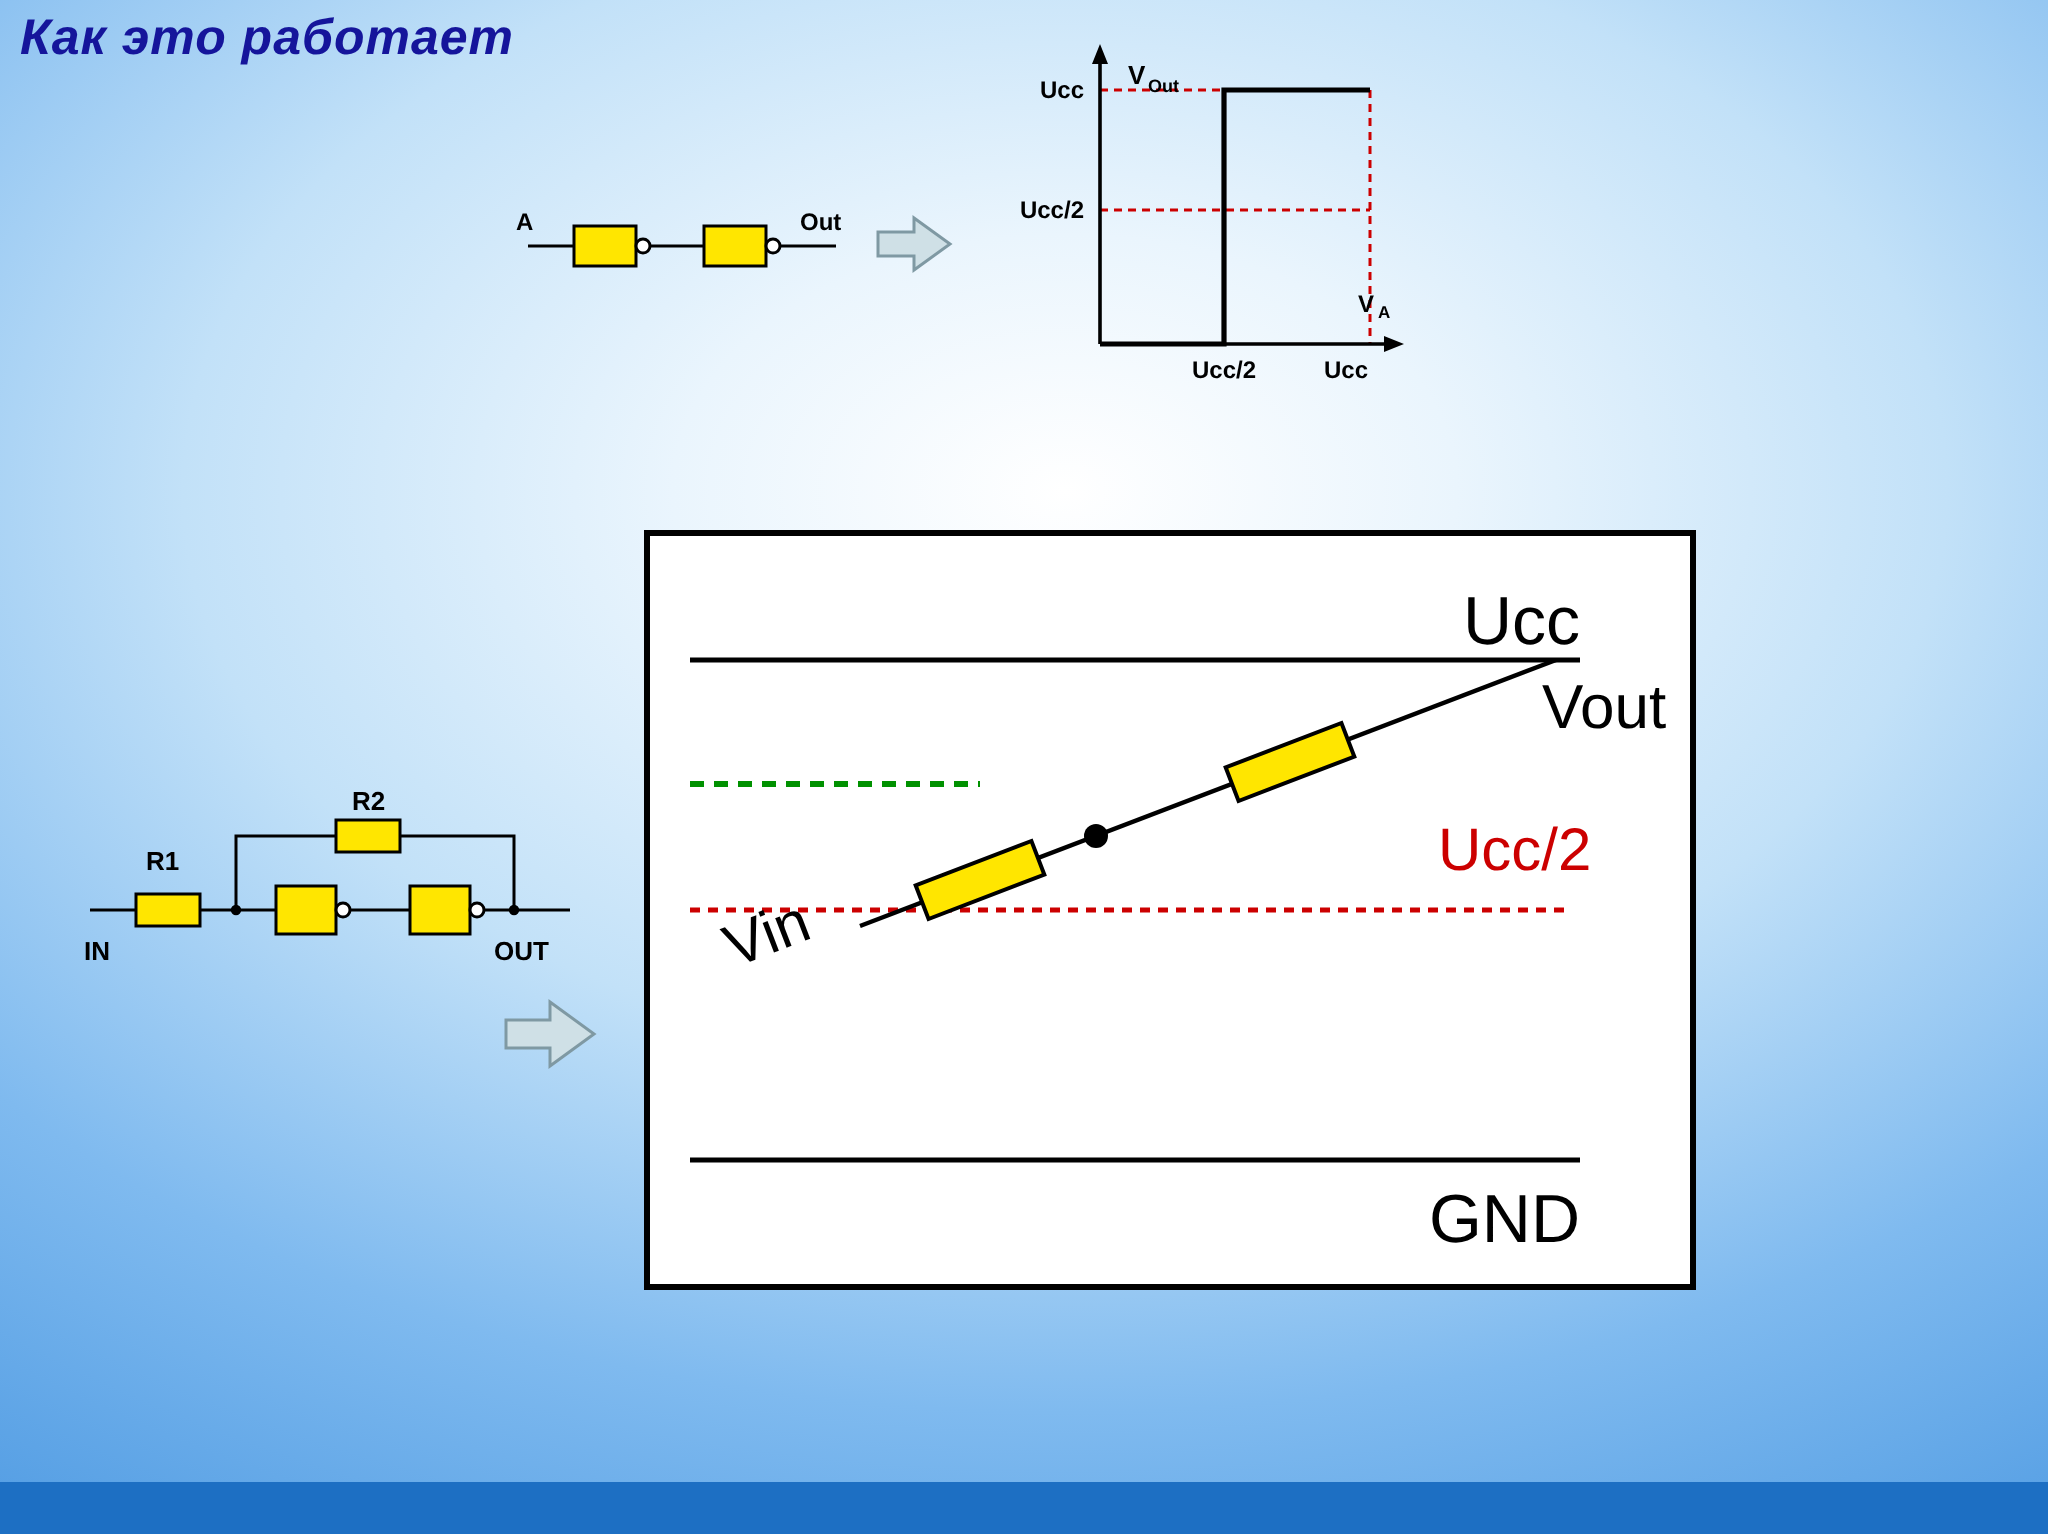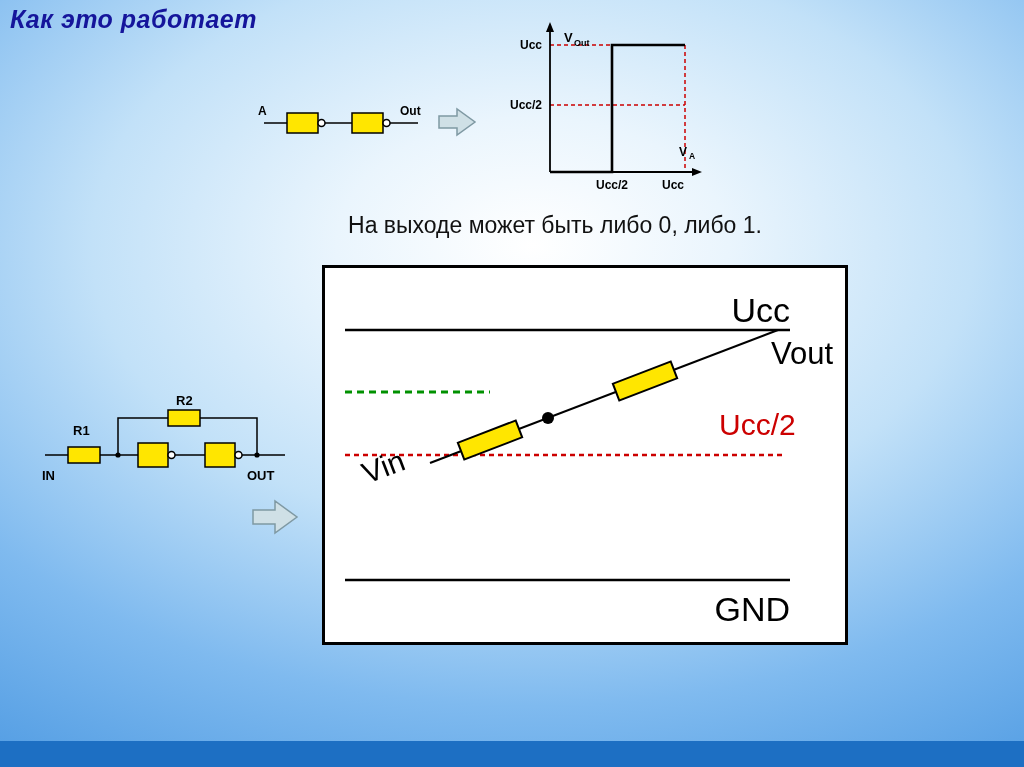--- a/index.html
+++ b/index.html
@@ -74,21 +74,20 @@
     <text x="84" y="24" font-size="13" font-weight="bold" fill="#000">V</text>
     <text x="94" y="28" font-size="9" font-weight="bold" fill="#000">Out</text>
     <text x="62" y="31" text-anchor="end" font-size="12" font-weight="bold" fill="#000">Ucc</text>
     <text x="62" y="91" text-anchor="end" font-size="12" font-weight="bold" fill="#000">Ucc/2</text>
     <text x="132" y="171" text-anchor="middle" font-size="12" font-weight="bold" fill="#000">Ucc/2</text>
     <text x="193" y="171" text-anchor="middle" font-size="12" font-weight="bold" fill="#000">Ucc</text>
     <text x="199" y="138" font-size="12" font-weight="bold" fill="#000">V</text>
     <text x="209" y="141" font-size="8.5" font-weight="bold" fill="#000">A</text>
   </svg>
 
-  <div class="caption">На выходе может быть либо 0, либо 1.</div>
 
   <svg class="svg-feedback" width="265" height="100" viewBox="0 0 265 100">
     <text x="38" y="40" font-size="13" font-weight="bold" fill="#000">R1</text>
     <text x="141" y="10" font-size="13" font-weight="bold" fill="#000">R2</text>
     <line x1="10" y1="60" x2="33" y2="60" stroke="#000" stroke-width="1.5"></line>
     <rect x="33" y="52" width="32" height="16" fill="#ffe600" stroke="#000" stroke-width="1.5"></rect>
     <line x1="65" y1="60" x2="103" y2="60" stroke="#000" stroke-width="1.5"></line>
     <polyline points="83,60 83,23 133,23" fill="none" stroke="#000" stroke-width="1.5"></polyline>
     <rect x="133" y="15" width="32" height="16" fill="#ffe600" stroke="#000" stroke-width="1.5"></rect>
     <polyline points="165,23 222,23 222,60" fill="none" stroke="#000" stroke-width="1.5"></polyline>

